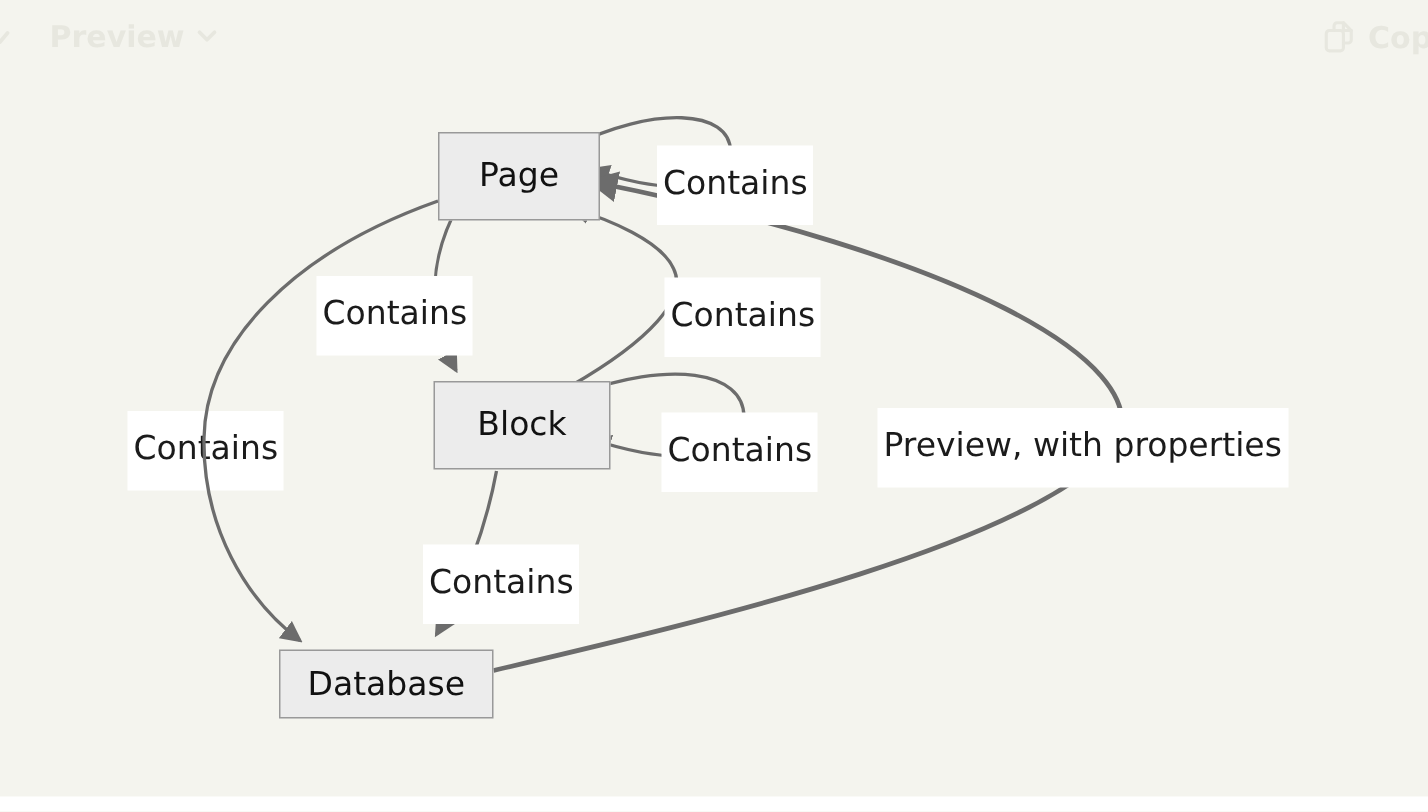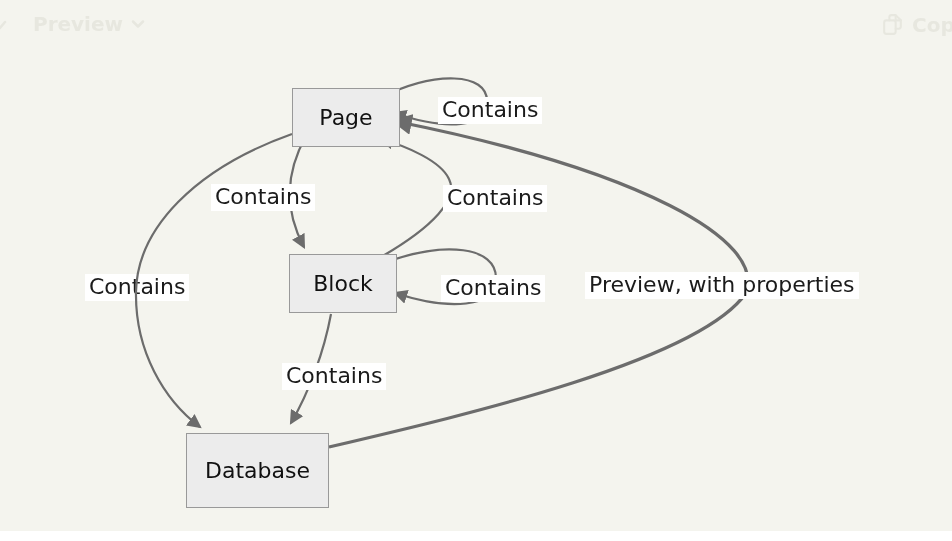--- a/index.html
+++ b/index.html
@@ -39,39 +39,39 @@
   
   #edges-svg { position: absolute; left: 0; top: 0; z-index: 1; }
 
   .edge-label {
     position: absolute;
     z-index: 2;
     background: #ffffff;
     color: #1b1b1b;
     font-size: 22px;
     line-height: 1.12;
-    padding: 1px 4px;
+    padding: 14px 4px;
     white-space: nowrap;
   }
   .edge-label.under { z-index: 0; } 
 
   .node {
     position: absolute;
     z-index: 3;
     background: #ececec;
     border: 1.5px solid #999999;
     display: flex;
     align-items: center;
     justify-content: center;
     color: #111111;
     font-size: 22px;
   }
   #node-page     { left: 292px; top: 76px;  width: 108px;  height: 59px; margin-top: 12px; }
-  #node-block    { left: 289px; top: 254px; width: 108px;  height: 59px; }
-  #node-database { left: 186px; top: 433px; width: 143px; height: 75px; }
+  #node-block    { left: 289px; top: 254px; width: 118px;  height: 59px; }
+  #node-database { left: 186px; top: 433px; width: 143px; height: 46px; }
 
   #bottom-strip {
     position: absolute; left: 0; top: 531px; width: 952px; height: 10px;
     background: #ffffff; z-index: 4;
   }
 
   
   #elabel-0 { left: 438px; top: 97px;  }
   #elabel-1 { left: 211px; top: 184px; }
   #elabel-2 { left: 443px; top: 185px; }

